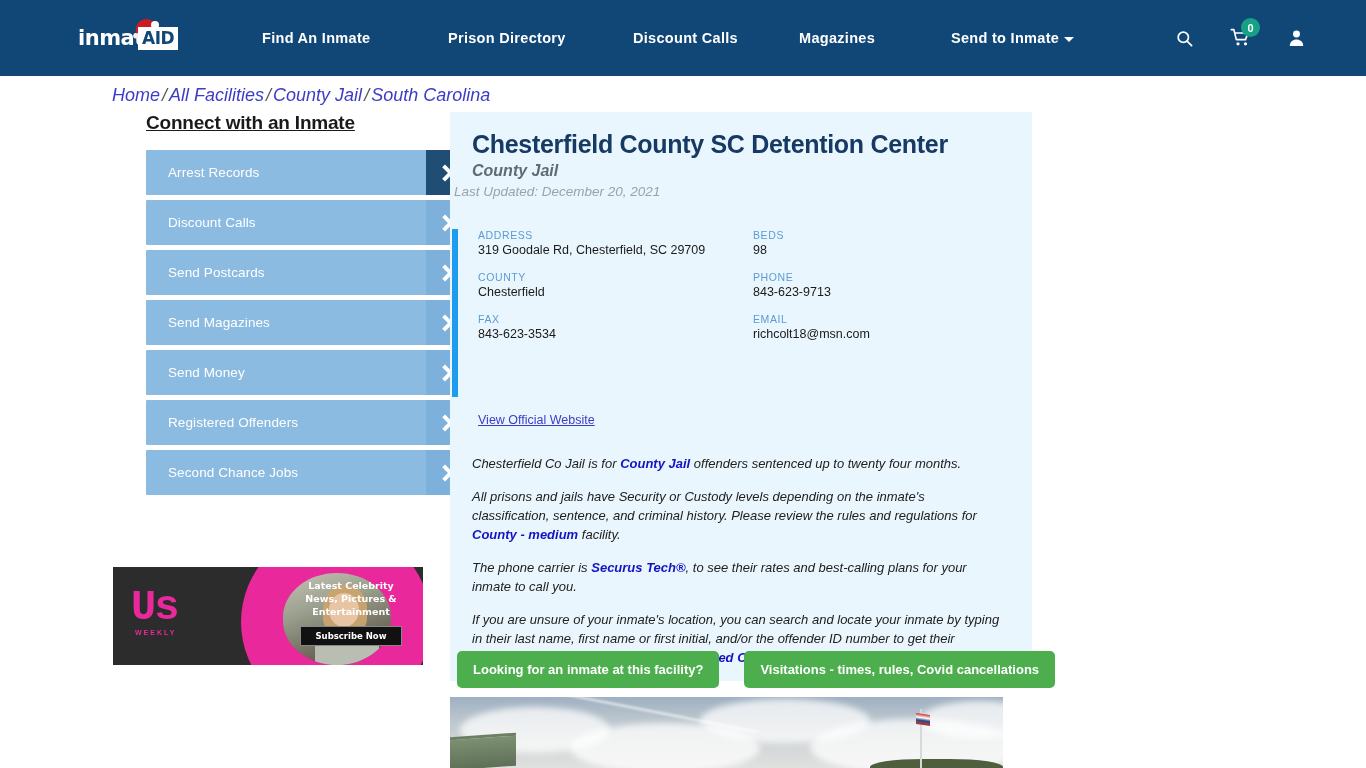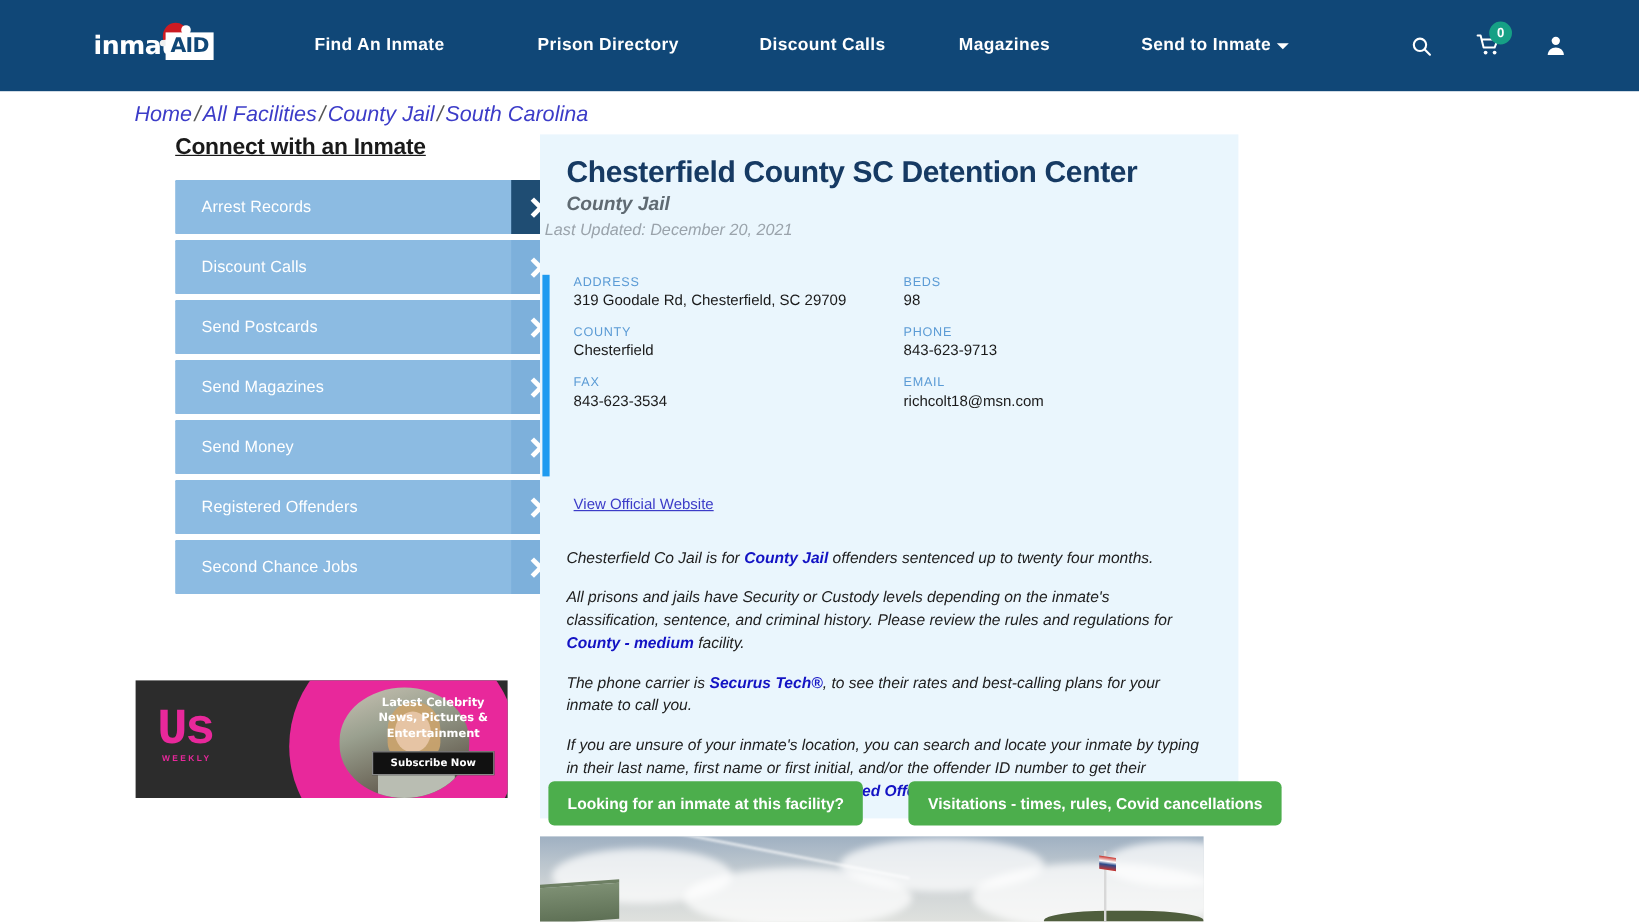--- a/index.html
+++ b/index.html
@@ -164,21 +164,21 @@
     color: #e8289b; font-size: 42px; font-weight: bold;
     font-family: Liberation Mono, monospace; line-height: 42px;
     letter-spacing: -2px;
   }
   .ad-us-sub {
     position: absolute; left: 22px; top: 62px;
     color: #e8289b; font-size: 7px; letter-spacing: 2px;
     font-weight: bold;
   }
   .ad-right {
-    position: absolute; right: 6px; top: 12px;
+    position: absolute; right: 16px; top: 12px;
     width: 112px; text-align: center;
   }
   .ad-tagline {
     color: #ffffff; font-size: 9.5px; font-weight: bold;
     line-height: 13px; font-family: "DejaVu Sans", sans-serif;
   }
   .ad-subscribe {
     margin-top: 8px; display: inline-block;
     background: #111; color: #fff; font-size: 8.5px; font-weight: bold;
     padding: 4px 14px; border: 1px solid #888;
@@ -237,21 +237,21 @@
     line-height: 19px;
   }
   .desc a {
     color: #1313c4; font-weight: bold; font-style: italic;
     text-decoration: none; cursor: pointer;
   }
 
   
   .green-row {
     position: absolute; left: 457px; top: 651px;
-    display: flex; gap: 38px;
+    display: flex; gap: 25px;
   }
   .green-btn {
     background: #4cae4c; color: #ffffff;
     font-size: 13px; font-weight: bold;
     border-radius: 5px; border: none;
     padding: 11px 16px; cursor: pointer;
     font-family: "Liberation Sans", sans-serif;
     white-space: nowrap;
   }
 

